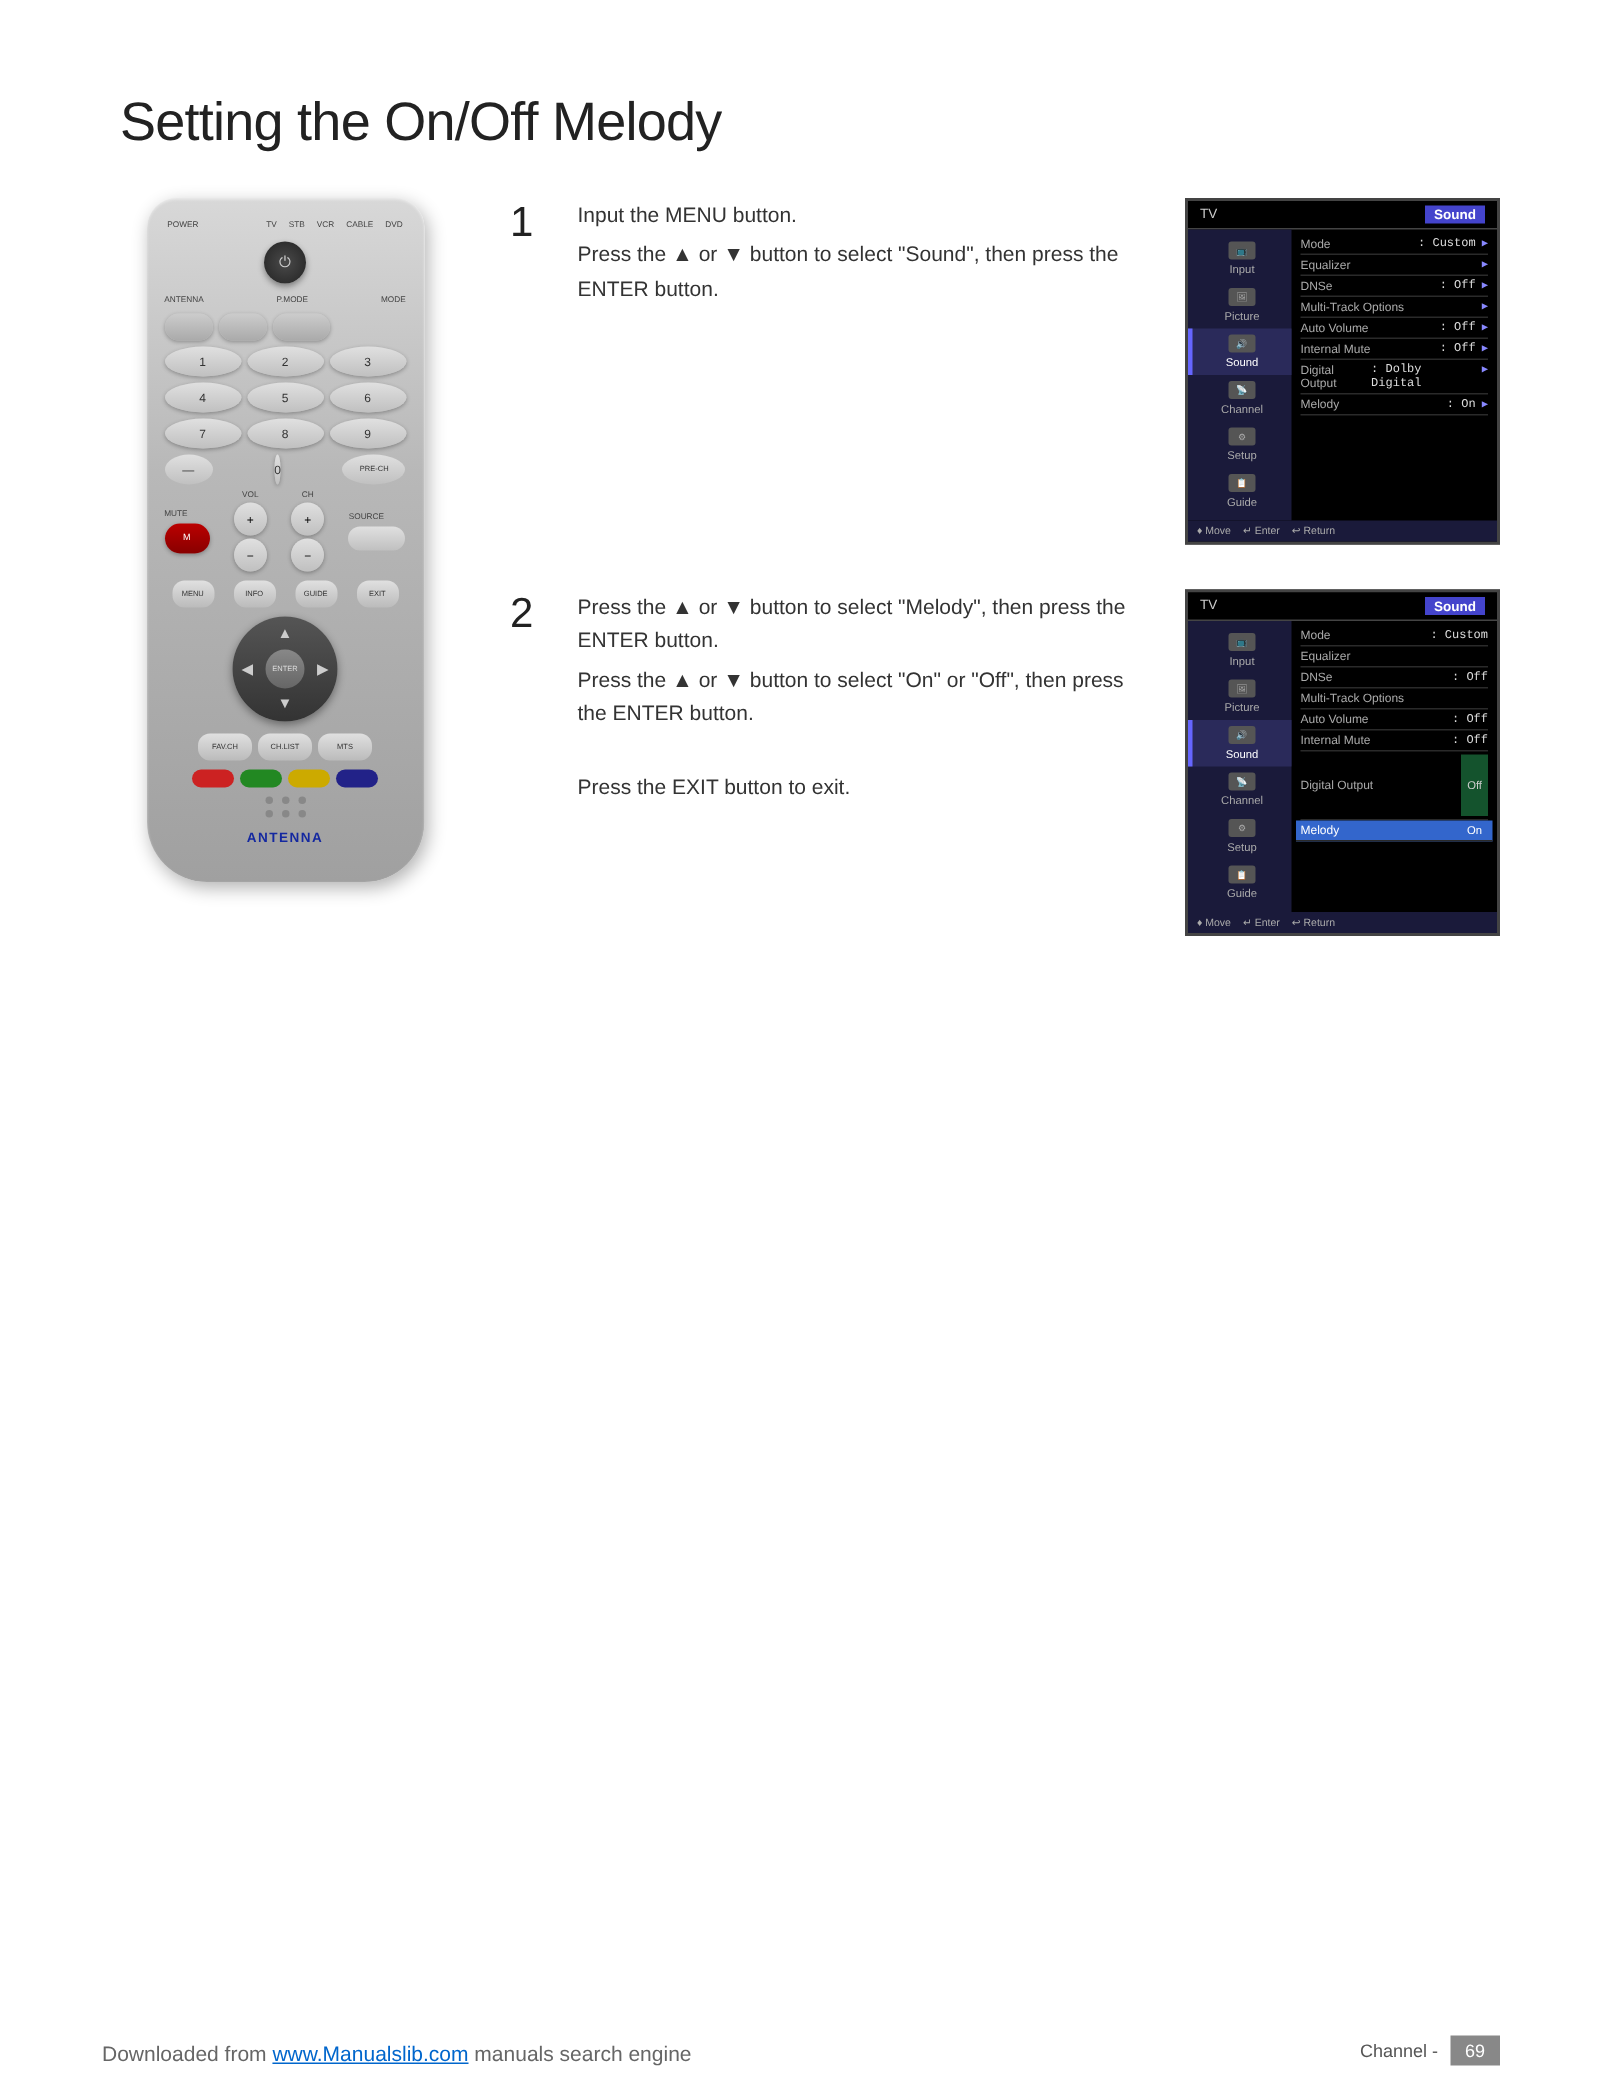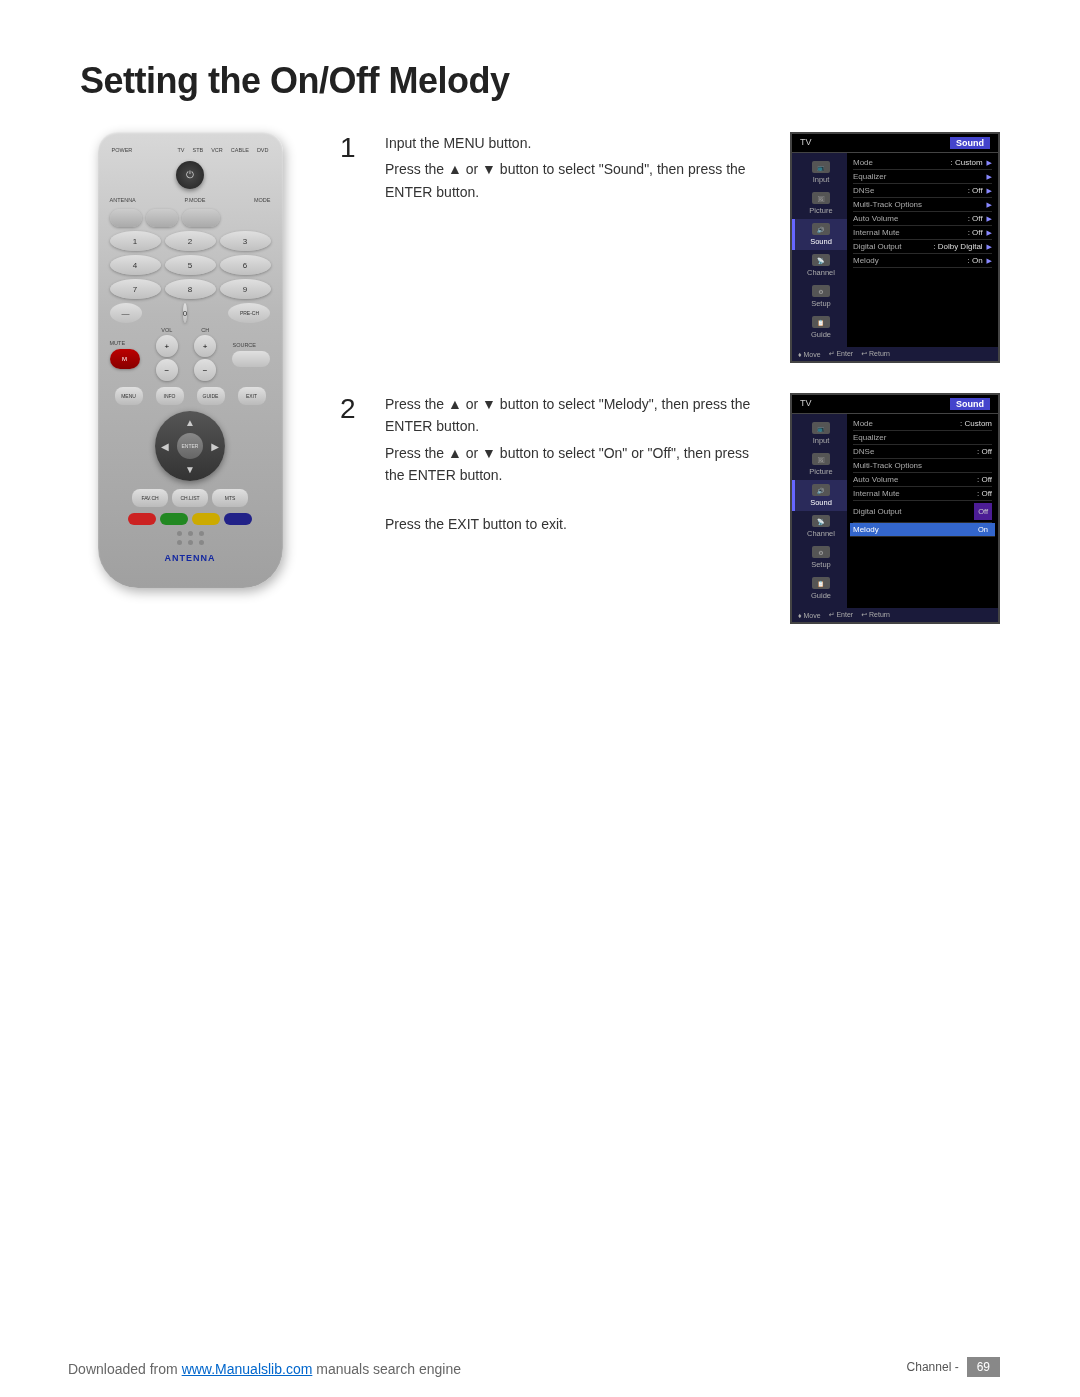--- a/index.html
+++ b/index.html
@@ -13,21 +13,21 @@
     }
 
     
     .page {
       padding: 60px 80px 40px 80px;
     }
 
     
     .page-title {
       font-size: 36px;
-      font-weight: 700;
+      font-weight: 400;
       color: #222;
       margin-bottom: 30px;
       letter-spacing: -0.5px;
     }
 
     .page-subtitle {
       font-size: 15px;
       color: #333;
       margin-bottom: 50px;
     }
@@ -404,21 +404,21 @@
       font-size: 9px;
       padding: 1px 6px;
       font-weight: bold;
     }
 
     .tv-menu-body {
       display: flex;
     }
 
     .tv-sidebar {
-      width: 55px;
+      width: 69px;
       background: #1a1a3a;
       padding: 4px 0;
     }
 
     .tv-sidebar-item {
       display: flex;
       flex-direction: column;
       align-items: center;
       padding: 4px 2px;
       font-size: 7.5px;
@@ -466,22 +466,22 @@
       margin: 0 -3px;
     }
 
     .tv-row-label {
       color: #aaa;
     }
 
     .tv-row-value {
       color: #ddd;
       display: flex;
-      align-items: center;
       gap: 4px;
+      font-family: Liberation Mono, monospace;
     }
 
     .tv-arrow {
       color: #88f;
       font-size: 7px;
     }
 
     .tv-footer {
       background: #1a1a3a;
       display: flex;
@@ -492,23 +492,23 @@
     }
 
     .tv-footer span {
       display: flex;
       align-items: center;
       gap: 2px;
     }
 
     
     .off-label {
-      background: #4c1d95;
+      background: #14532d;
       color: #ccc;
-      padding: 4px 4px;
+      padding: 16px 4px;
       font-size: 7.5px;
     }
 
     .on-label {
       background: #3366cc;
       color: #fff;
       padding: 0 4px;
       font-size: 7.5px;
     }
 

